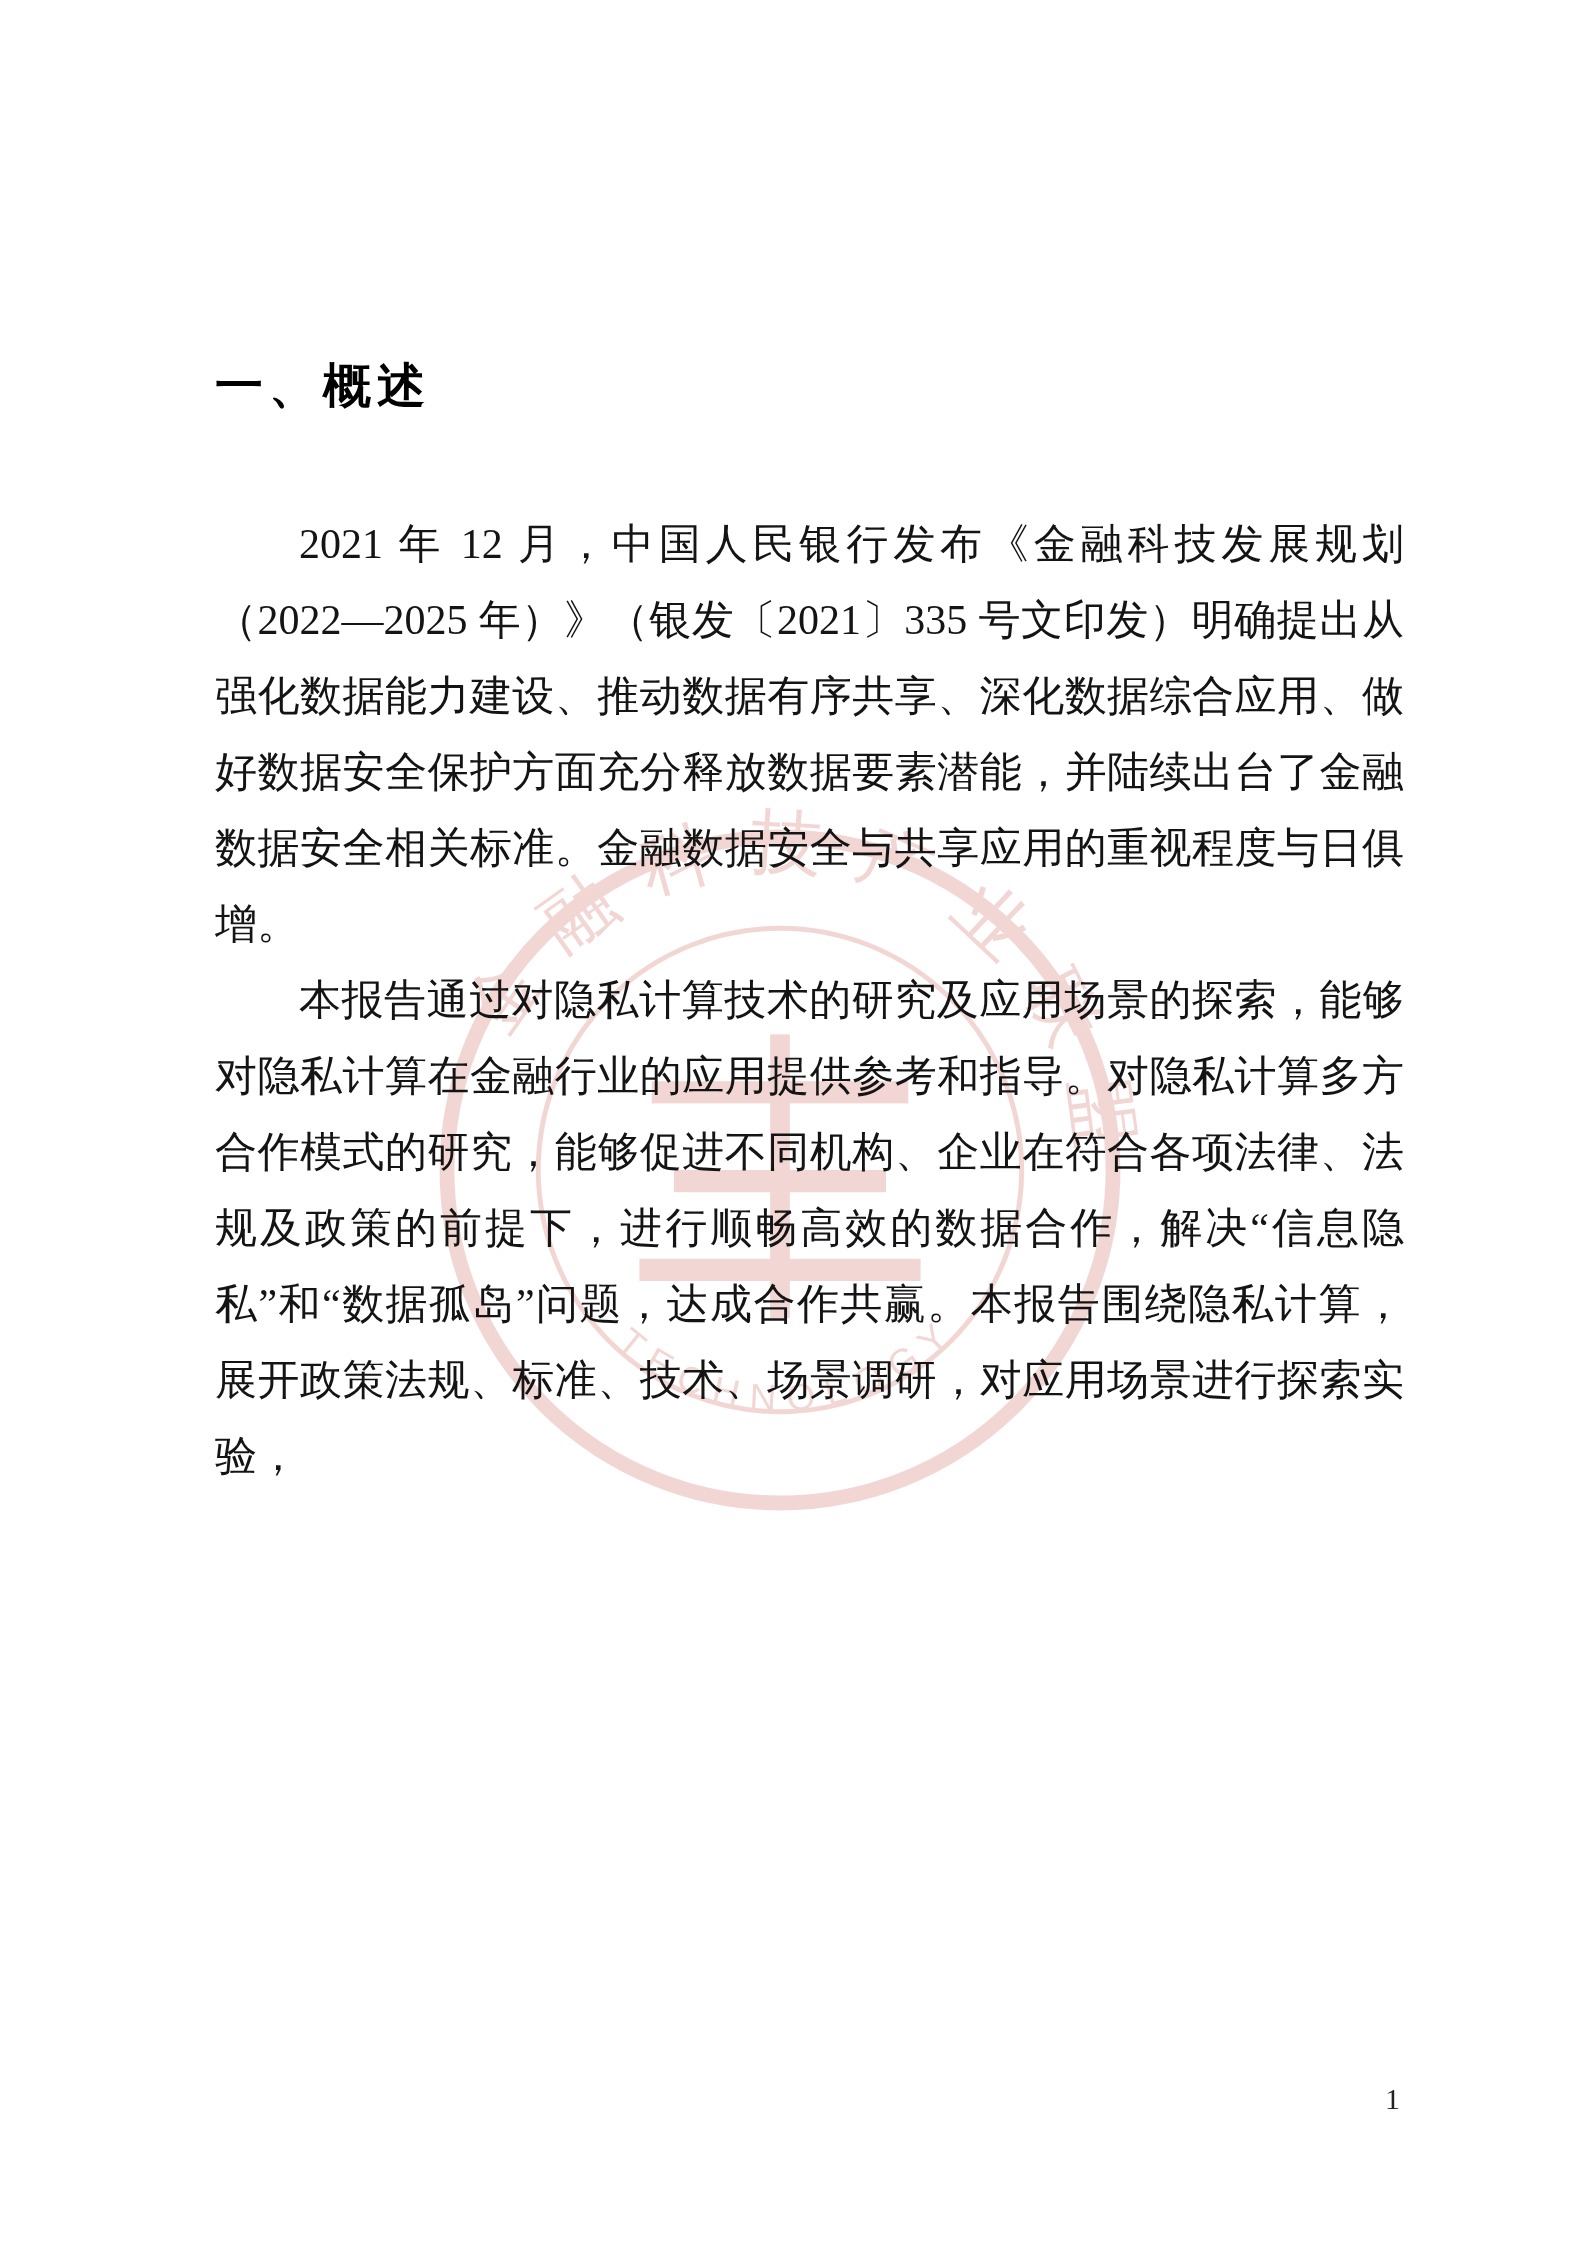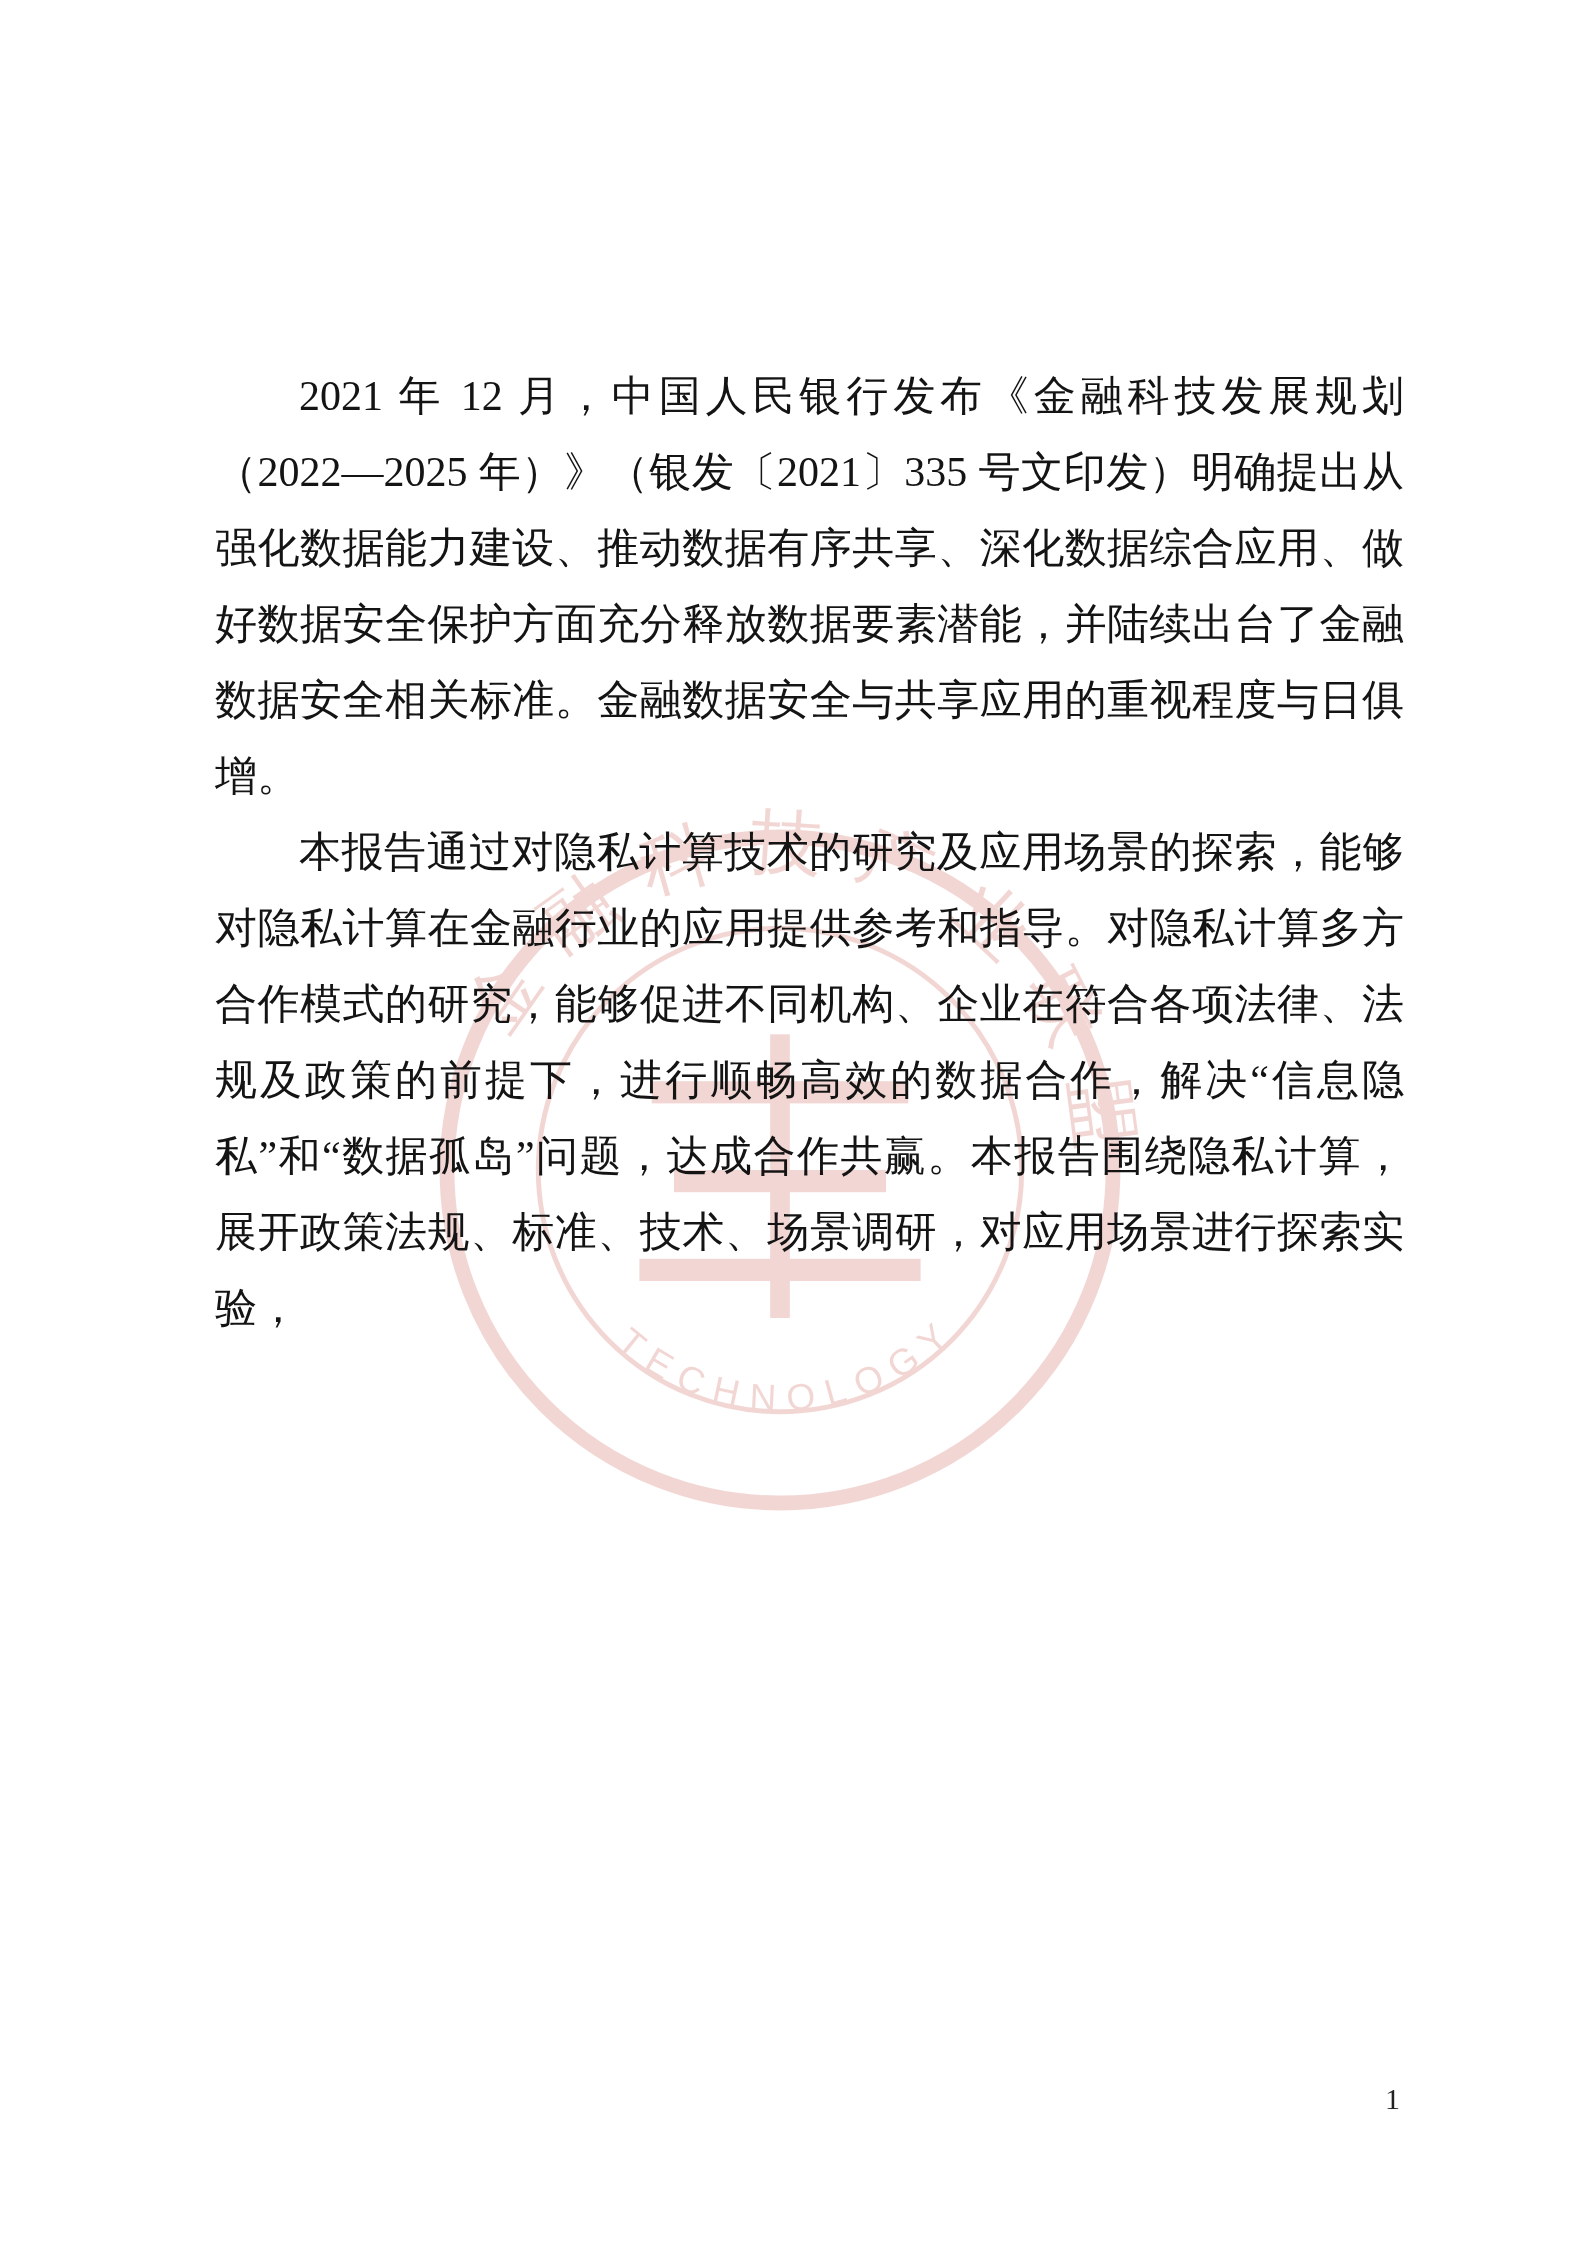--- a/index.html
+++ b/index.html
@@ -83,19 +83,20 @@
 
     <g fill="#c0392b">
       <rect x="292" y="190" width="16" height="230"></rect>
       <rect x="196" y="228" width="208" height="18"></rect>
       <rect x="214" y="300" width="172" height="18"></rect>
       <rect x="186" y="372" width="228" height="18"></rect>
     </g>
   </svg>
 
   <div class="content">
+    <h2 class="heading">一、概述</h2>
     <p class="para">2021 年 12 月，中国人民银行发布《金融科技发展规划（2022—2025 年）》（银发〔2021〕335 号文印发）明确提出从强化数据能力建设、推动数据有序共享、深化数据综合应用、做好数据安全保护方面充分释放数据要素潜能，并陆续出台了金融数据安全相关标准。金融数据安全与共享应用的重视程度与日俱增。</p>
     <p class="para">本报告通过对隐私计算技术的研究及应用场景的探索，能够对隐私计算在金融行业的应用提供参考和指导。对隐私计算多方合作模式的研究，能够促进不同机构、企业在符合各项法律、法规及政策的前提下，进行顺畅高效的数据合作，解决“信息隐私”和“数据孤岛”问题，达成合作共赢。本报告围绕隐私计算，展开政策法规、标准、技术、场景调研，对应用场景进行探索实验，</p>
   </div>
 
   <div class="page-number">1</div>
 
 </div>
 
 </body></html>

